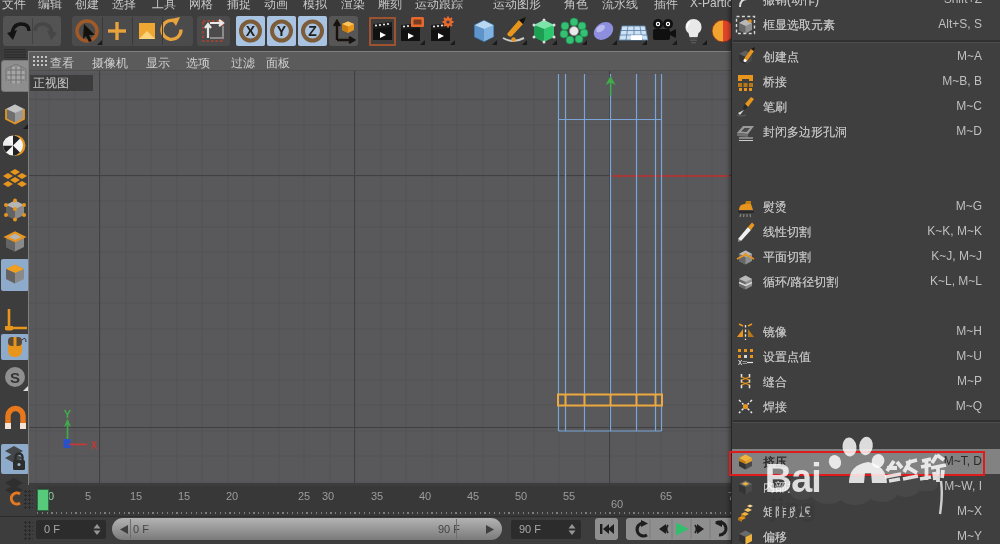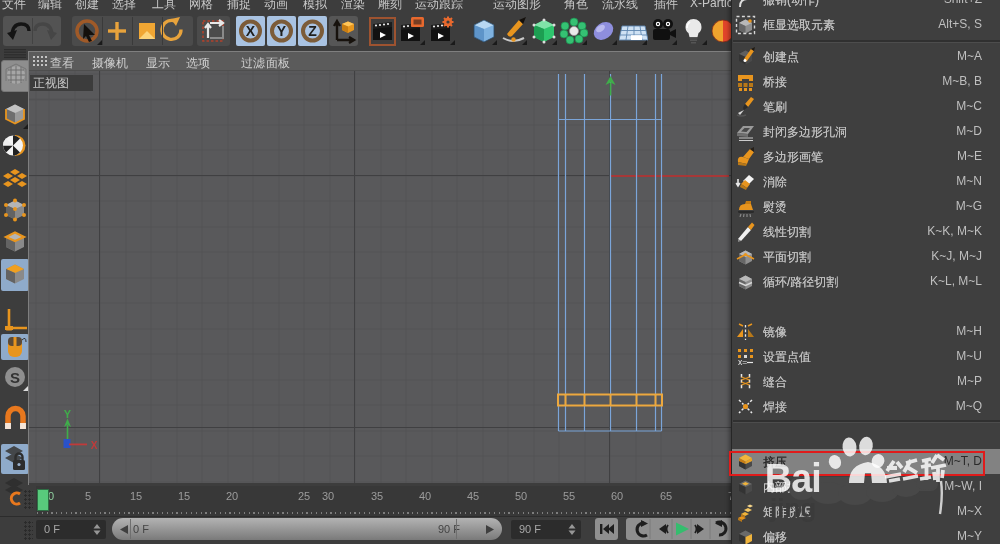--- a/index.html
+++ b/index.html
@@ -443,21 +443,21 @@
         <rect x="0" y="8" width="2" height="2"></rect>
         <rect x="4" y="8" width="2" height="2"></rect>
         <rect x="8" y="8" width="2" height="2"></rect>
         <rect x="12" y="8" width="2" height="2"></rect>
       </g>
     </svg>
 <span style="left:21px">查看</span>
     <span style="left:63px">摄像机</span>
     <span style="left:117px">显示</span>
     <span style="left:157px">选项</span>
-    <span style="left:212px">过滤</span>
+    <span style="left:202px">过滤</span>
     <span style="left:237px">面板</span>
 </div>
 <div class="abs" id="vpcontent">
 
  <div class="abs" style="left:0;top:0;width:702px;height:412px;
    background-image:repeating-linear-gradient(to right,#525254 0,#525254 1px,transparent 1px,transparent 25.5px),repeating-linear-gradient(to bottom,#525254 0,#525254 1px,transparent 1px,transparent 25.5px);
    background-position:19.5px 2.5px;"></div>
 
  <div class="abs" style="left:70px;top:0;width:1px;height:412px;background:#404042;"></div>
  <div class="abs" style="left:325px;top:0;width:1px;height:412px;background:#404042;"></div>
@@ -513,21 +513,21 @@
   <span class="abs" style="left:94px;top:4px;">15</span>
   <span class="abs" style="left:142px;top:4px;">15</span>
   <span class="abs" style="left:190px;top:4px;">20</span>
   <span class="abs" style="left:238px;top:4px;margin-left:24px;">25</span>
   <span class="abs" style="left:286px;top:4px;">30</span>
   <span class="abs" style="left:335px;top:4px;">35</span>
   <span class="abs" style="left:383px;top:4px;">40</span>
   <span class="abs" style="left:431px;top:4px;">45</span>
   <span class="abs" style="left:479px;top:4px;">50</span>
   <span class="abs" style="left:527px;top:4px;">55</span>
-  <span class="abs" style="left:575px;top:4px;">60</span>
+  <span class="abs" style="left:575px;top:12px;">60</span>
   <span class="abs" style="left:624px;top:4px;">65</span>
   <span class="abs" style="left:692px;top:4px;">70</span>
   <div class="abs" style="left:1px;top:3px;width:10px;height:20px;background:#58ca7c;border:1px solid #2e6e44;"></div>
   <div class="abs" style="left:0px;top:26px;width:695px;height:3px;
     background-image:repeating-linear-gradient(to right,#7d7d7d 0,#7d7d7d 1.2px,transparent 1.2px,transparent 4.81px);background-position:1px 0;height:2px;"></div>
  </div>
  <div class="abs" style="left:-4px;top:5px;width:9px;height:19px;
    background-image:radial-gradient(circle at 1.5px 1.5px,#2a2a2a 1px,transparent 1.2px);background-size:4px 4px;"></div>
 </div>
 <div class="abs" style="left:0;top:516px;width:731px;height:1px;background:#2c2c2c;"></div>
@@ -668,40 +668,20 @@
         <path d="M2 12 L8 5 L19 5 L13 13 Z" fill="#9a9a9a"></path>
         <path d="M6 10.5 L9.5 7 L15 7 L11.5 11 Z" fill="#4a4a4a"></path>
         <path d="M2 12 L13 13 L13 16 L2 15 Z" fill="#6f6f6f"></path>
         <g stroke="#ccc" stroke-width="1">
           <line x1="4" y1="17" x2="18" y2="17"></line>
           <line x1="4" y1="19.5" x2="18" y2="19.5"></line>
         </g>
       </svg>
 <span class="mtxt" style="color:#bfbfbf">封闭多边形孔洞</span>
       <span class="msc" style="color:#bfbfbf">M~D</span>
-</div>
-<div class="mrow" style="top:144.0px;">
-<svg class="mico" viewBox="0 0 21 21">
-        <path d="M3 16 Q2 10 8 11 L14 13 L12 18 Z" fill="#e8951e"></path>
-        <path d="M8 11 L15 3 L19 6 L14 13 Z" fill="#e8951e"></path>
-        <path d="M15 3 L19 1 L19 6 Z" fill="#26201a"></path>
-        <path d="M3 16 L12 18 L11 20 L3 19 Z" fill="#b87818"></path>
-      </svg>
-<span class="mtxt" style="color:#bfbfbf">多边形画笔</span>
-      <span class="msc" style="color:#bfbfbf">M~E</span>
-</div>
-<div class="mrow" style="top:169.0px;">
-<svg class="mico" viewBox="0 0 21 21">
-        <path d="M1 8 L1 14 M-0.8 12 L1 15 L2.8 12" transform="translate(2 0)" stroke="#e8e8e8" stroke-width="1.6" fill="none"></path>
-        <path d="M8 10 L14 4 L19 8 L13 14 Z" fill="#f4f4f4"></path>
-        <path d="M6 13 L10 9 L15 13 L12 17 Z" fill="#e8951e"></path>
-        <path d="M6 13 L12 17 L11 19 L5 16 Z" fill="#b87818"></path>
-      </svg>
-<span class="mtxt" style="color:#bfbfbf">消除</span>
-      <span class="msc" style="color:#bfbfbf">M~N</span>
 </div>
 <div class="mrow" style="top:194.0px;">
 <svg class="mico" viewBox="0 0 21 21">
         <path d="M4 14 Q4 8 10 8 L16 8 L18 14 Z" fill="#e8951e"></path>
         <path d="M10 8 L11 5 L16 5 L16 8 Z" fill="#c87d12"></path>
         <path d="M3 15 L19 15 L18.5 17 L3.5 17 Z" fill="#2a2a2a"></path>
         <g stroke="#888" stroke-width="1.2">
           <line x1="6" y1="18" x2="5" y2="21"></line>
           <line x1="9" y1="18" x2="8.5" y2="21"></line>
           <line x1="12" y1="18" x2="12" y2="21"></line>

